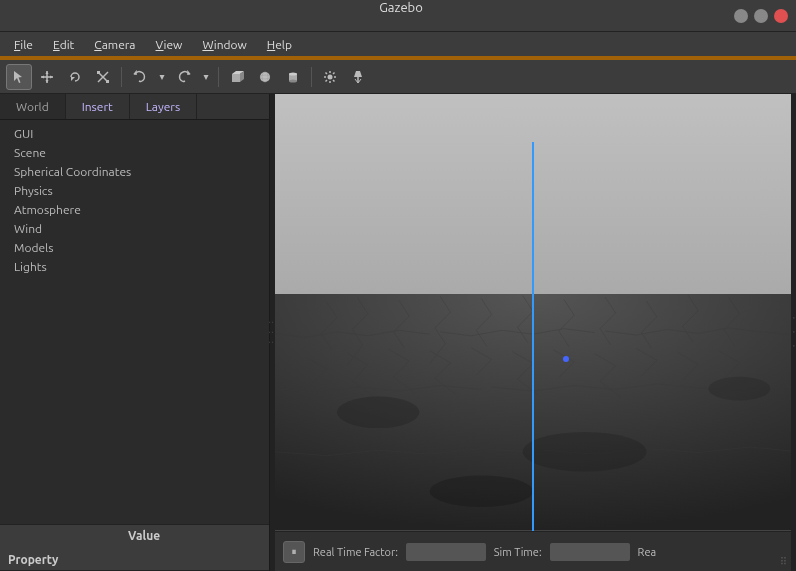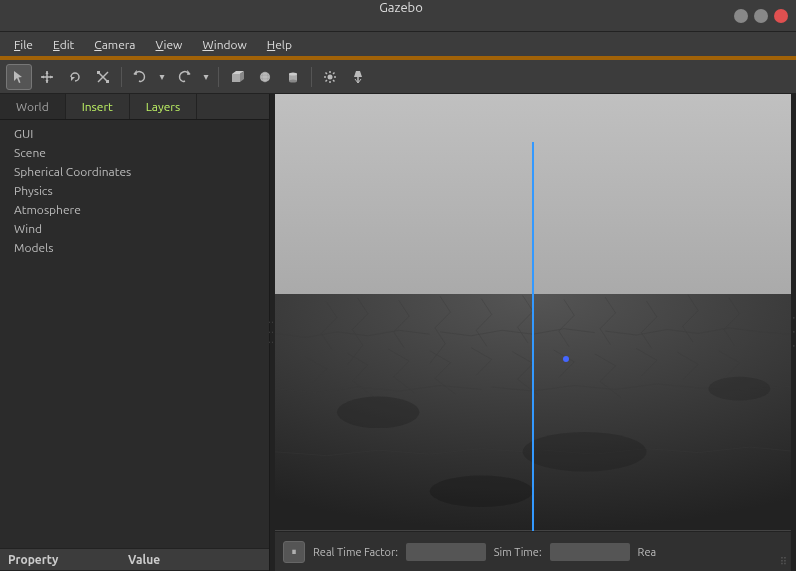--- a/index.html
+++ b/index.html
@@ -138,21 +138,21 @@
     
     #tab-bar {
       display: flex;
       background: #333;
       border-bottom: 1px solid #1a1a1a;
     }
     .tab {
       padding: 6px 16px;
       cursor: pointer;
       font-size: 12px;
-      color: #bef264;
+      color: #c4b5fd;
       border-right: 1px solid #222;
     }
     .tab.active {
       background: #2b2b2b;
       color: #a3a3a3;
     }
 
     
     #panel-list {
       flex: 1;
@@ -174,21 +174,21 @@
       display: flex;
       background: #3c3c3c;
       border-bottom: 1px solid #222;
     }
     .prop-col {
       padding: 4px 8px;
       font-size: 12px;
       color: #ccc;
       font-weight: bold;
     }
-    .prop-col:first-child { width: 120px; }
+    .prop-col:first-child { width: 120px; margin-top: 24px; }
 
     
     #left-resize {
       width: 5px;
       background: #222;
       cursor: col-resize;
       display: flex;
       align-items: center;
       justify-content: center;
       color: #444;
@@ -431,20 +431,21 @@
       </div>
 
       <div id="panel-list">
         <div class="panel-list-item">GUI</div>
         <div class="panel-list-item">Scene</div>
         <div class="panel-list-item">Spherical Coordinates</div>
         <div class="panel-list-item">Physics</div>
         <div class="panel-list-item">Atmosphere</div>
         <div class="panel-list-item">Wind</div>
         <div class="panel-list-item">Models</div>
+        <div class="panel-list-item">Lights</div>
       </div>
 
       <div id="property-table">
         <div id="property-header">
           <div class="prop-col" style="width:120px;">Property</div>
           <div class="prop-col">Value</div>
         </div>
       </div>
     </div>
 

